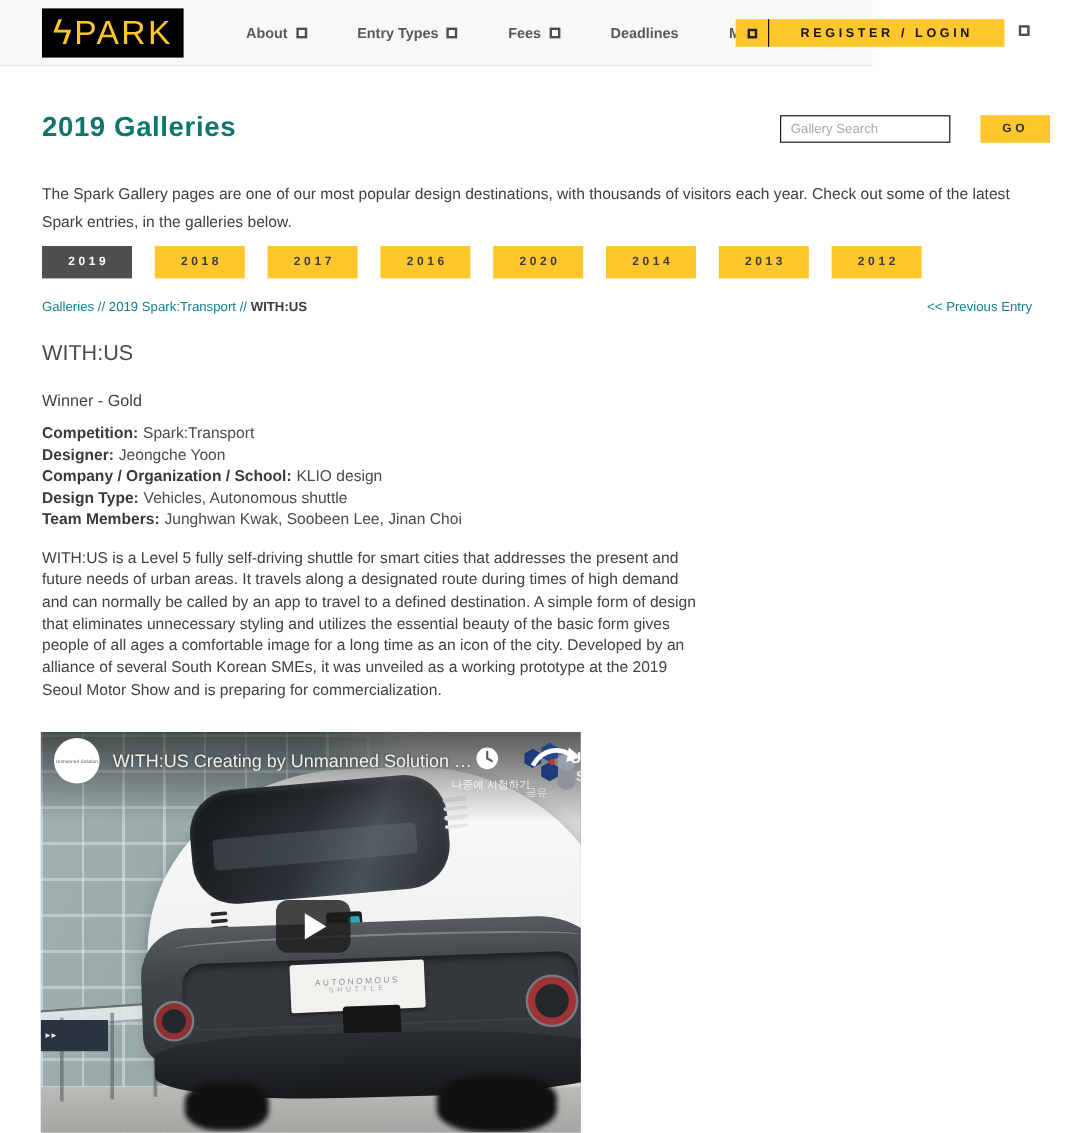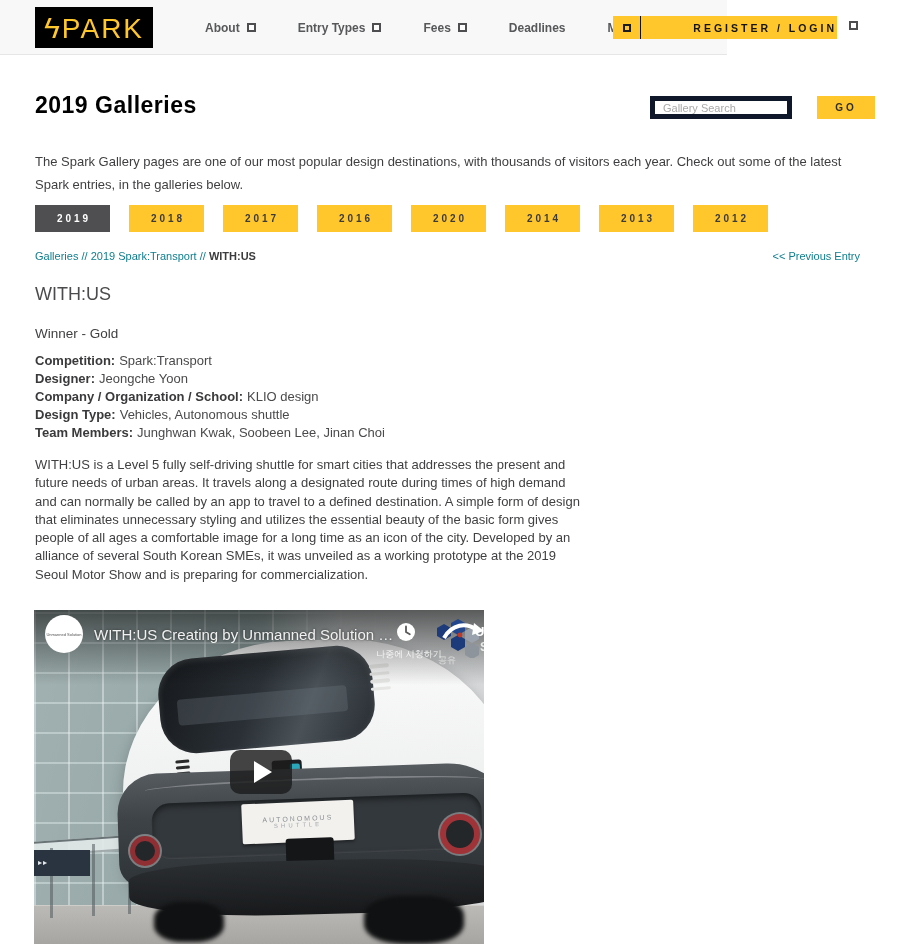--- a/index.html
+++ b/index.html
@@ -14,29 +14,29 @@
           background:#000; color:#ffc72c; text-align:center; line-height:41px;
           font-size:28px; letter-spacing:2px; font-weight:400; cursor:pointer; }
   .logo .bolt { font-size:30px; }
   .nav { position:absolute; left:205px; top:0; height:55px; display:flex; align-items:center; gap:42px; }
   .nav-item { font-size:12px; font-weight:bold; color:#57585a; display:flex; align-items:center; cursor:pointer; white-space:nowrap; }
   .sq { display:inline-block; width:9px; height:9px; border:2px solid #4e4e50; margin-left:7px; background:#fdfdfd; }
   .register { position:absolute; left:613px; top:16px; width:224px; height:23px;
               background:#ffc72c; display:flex; align-items:center; cursor:pointer; }
   .register .rsq { width:8px; height:8px; border:2px solid #1c1c1c; margin:0 9px 0 10px; }
   .register .rdiv { width:1px; height:23px; background:#111; }
-  .register .rlabel { flex:1; text-align:right; font-size:10.5px; font-weight:bold;
+  .register .rlabel { flex:1; text-align:center; font-size:10.5px; font-weight:bold;
                       letter-spacing:3px; color:#141414; }
   .hdr-square { position:absolute; left:849px; top:21px; width:9px; height:9px; border:2px solid #4e4e50; cursor:pointer; }
 
   
   .page-title { position:absolute; left:35px; top:92px; font-size:23px; font-weight:bold;
-                color:#000000; letter-spacing:0.5px; }
+                color:#0f766e; letter-spacing:0.5px; }
   .search-box { position:absolute; left:650px; top:96px; display:flex; }
-  .search-input { width:142px; height:23px; border:5px solid #0f172a; background:#fff;
+  .search-input { width:142px; height:23px; border:1px solid #0f172a; background:#fff;
                   font-size:11px; padding:0 8px; color:#555; font-family:"Liberation Sans",sans-serif; }
   .search-input::placeholder { color:#a9a9a9; }
   .go-btn { width:58px; height:23px; margin-left:25px; background:#ffc72c; border:none;
             font-size:10px; font-weight:bold; letter-spacing:3px; color:#2e2e2e;
             cursor:pointer; font-family:"Liberation Sans",sans-serif; }
 
   .intro { position:absolute; left:35px; top:150px; width:826px; font-size:13px;
            line-height:23px; color:#3f3f41; }
 
   

